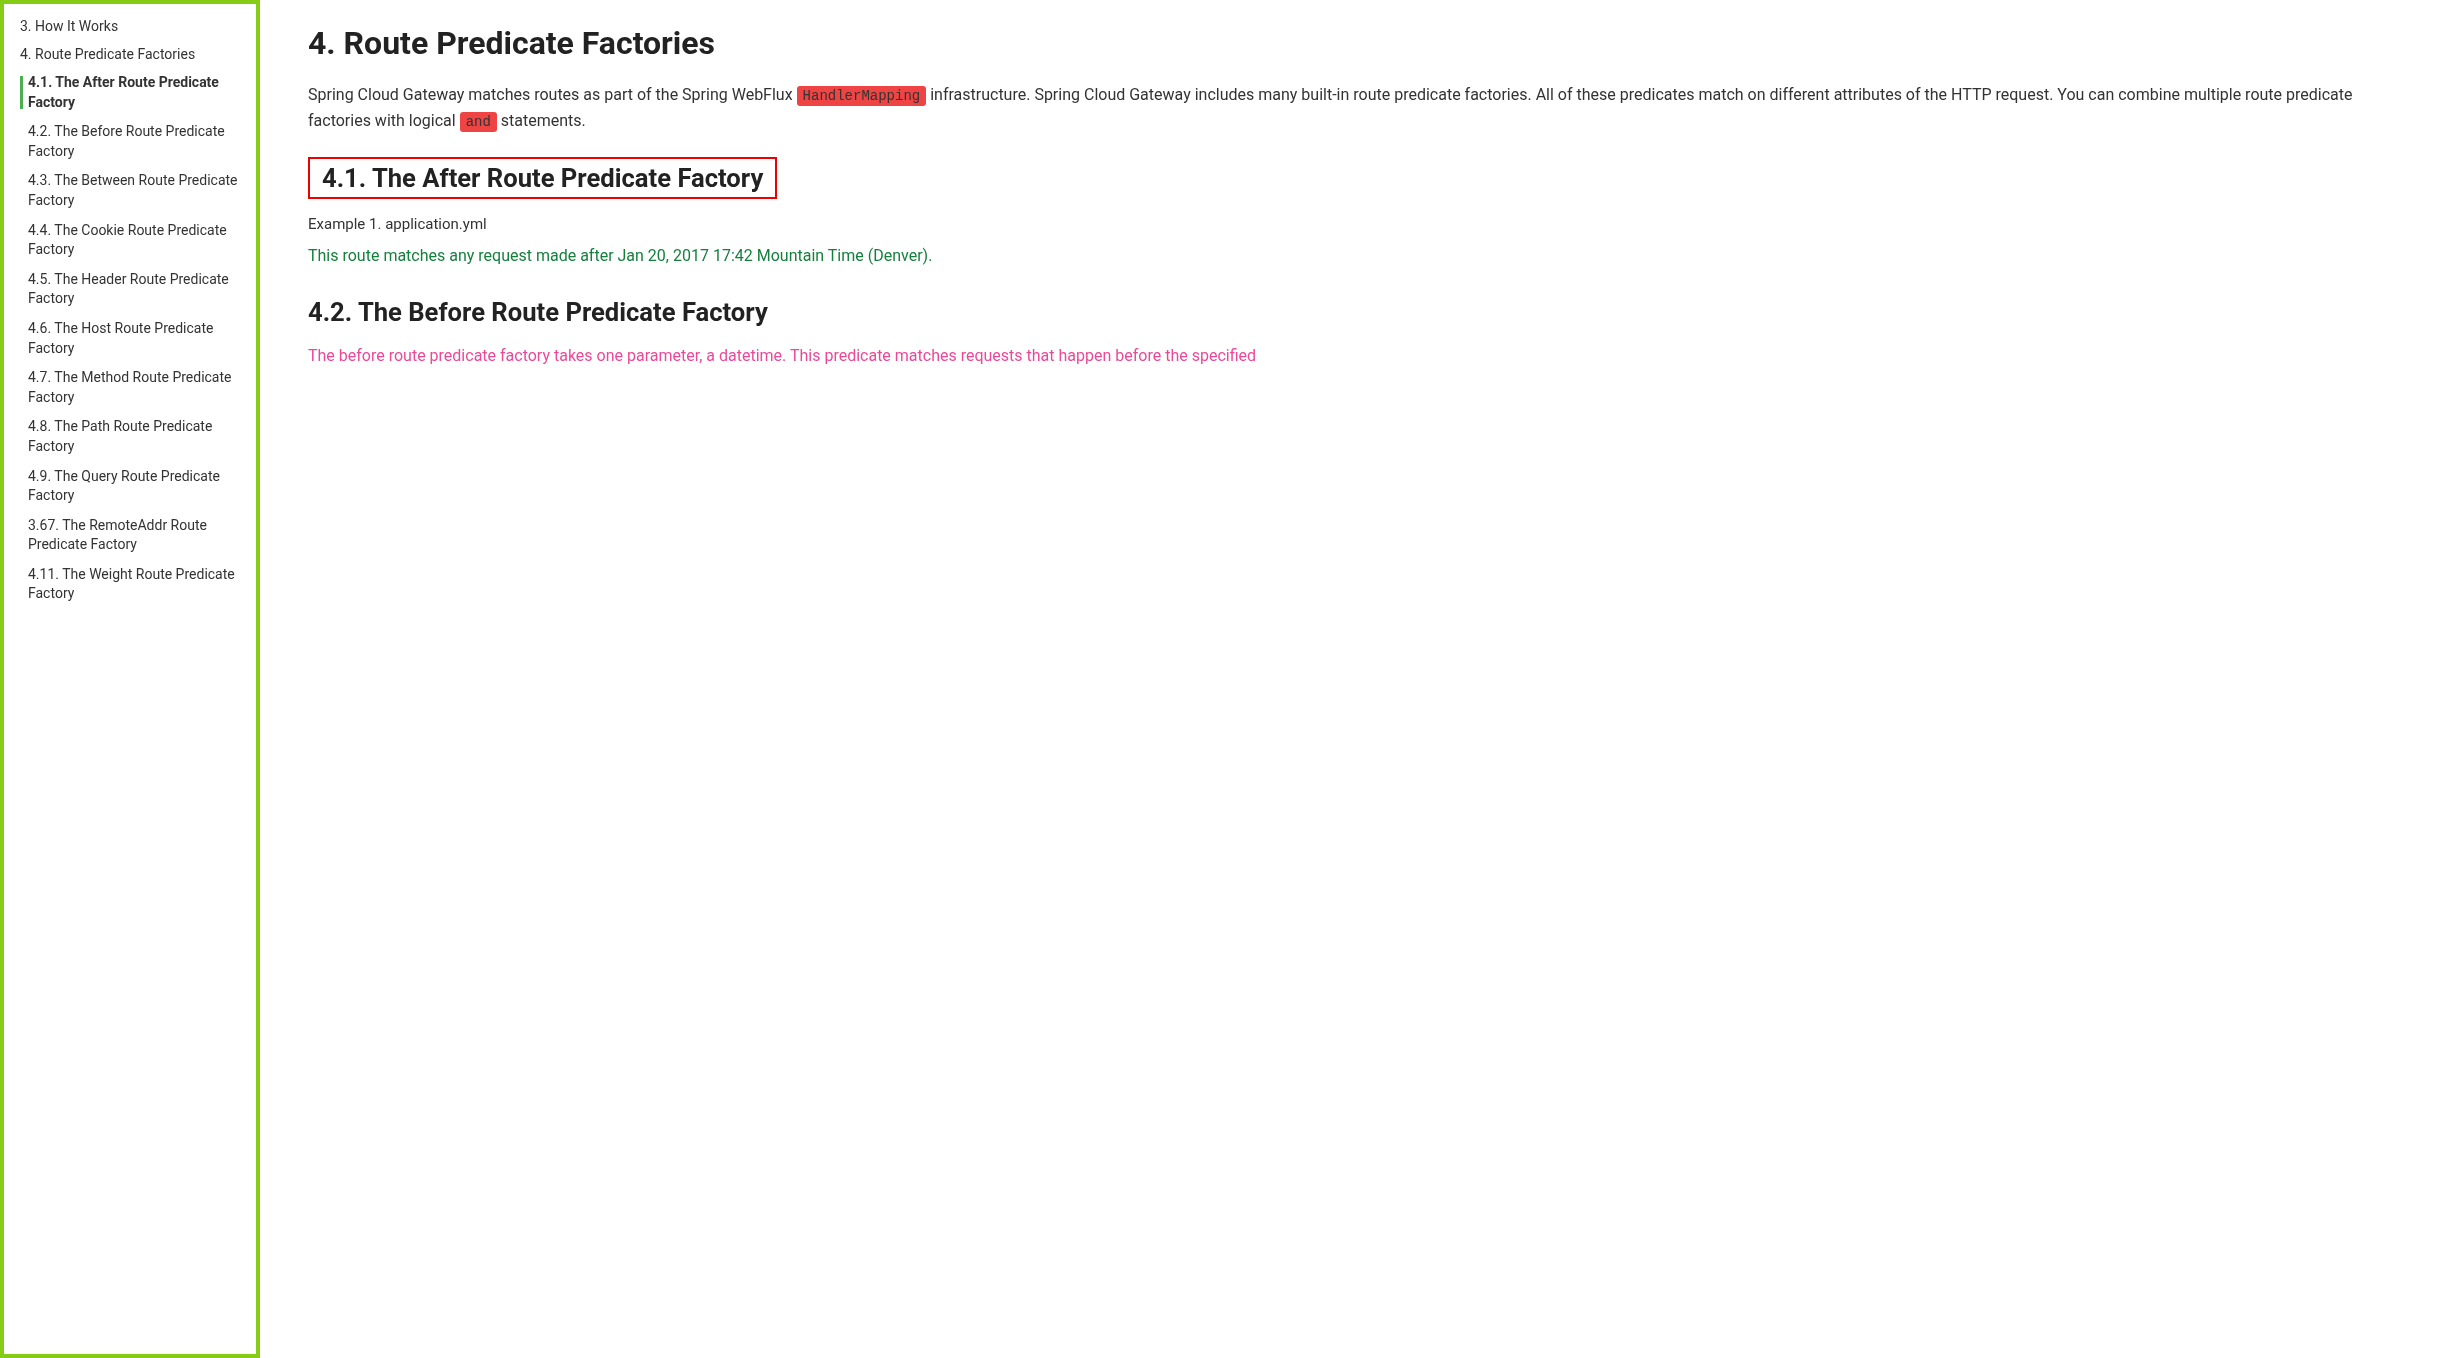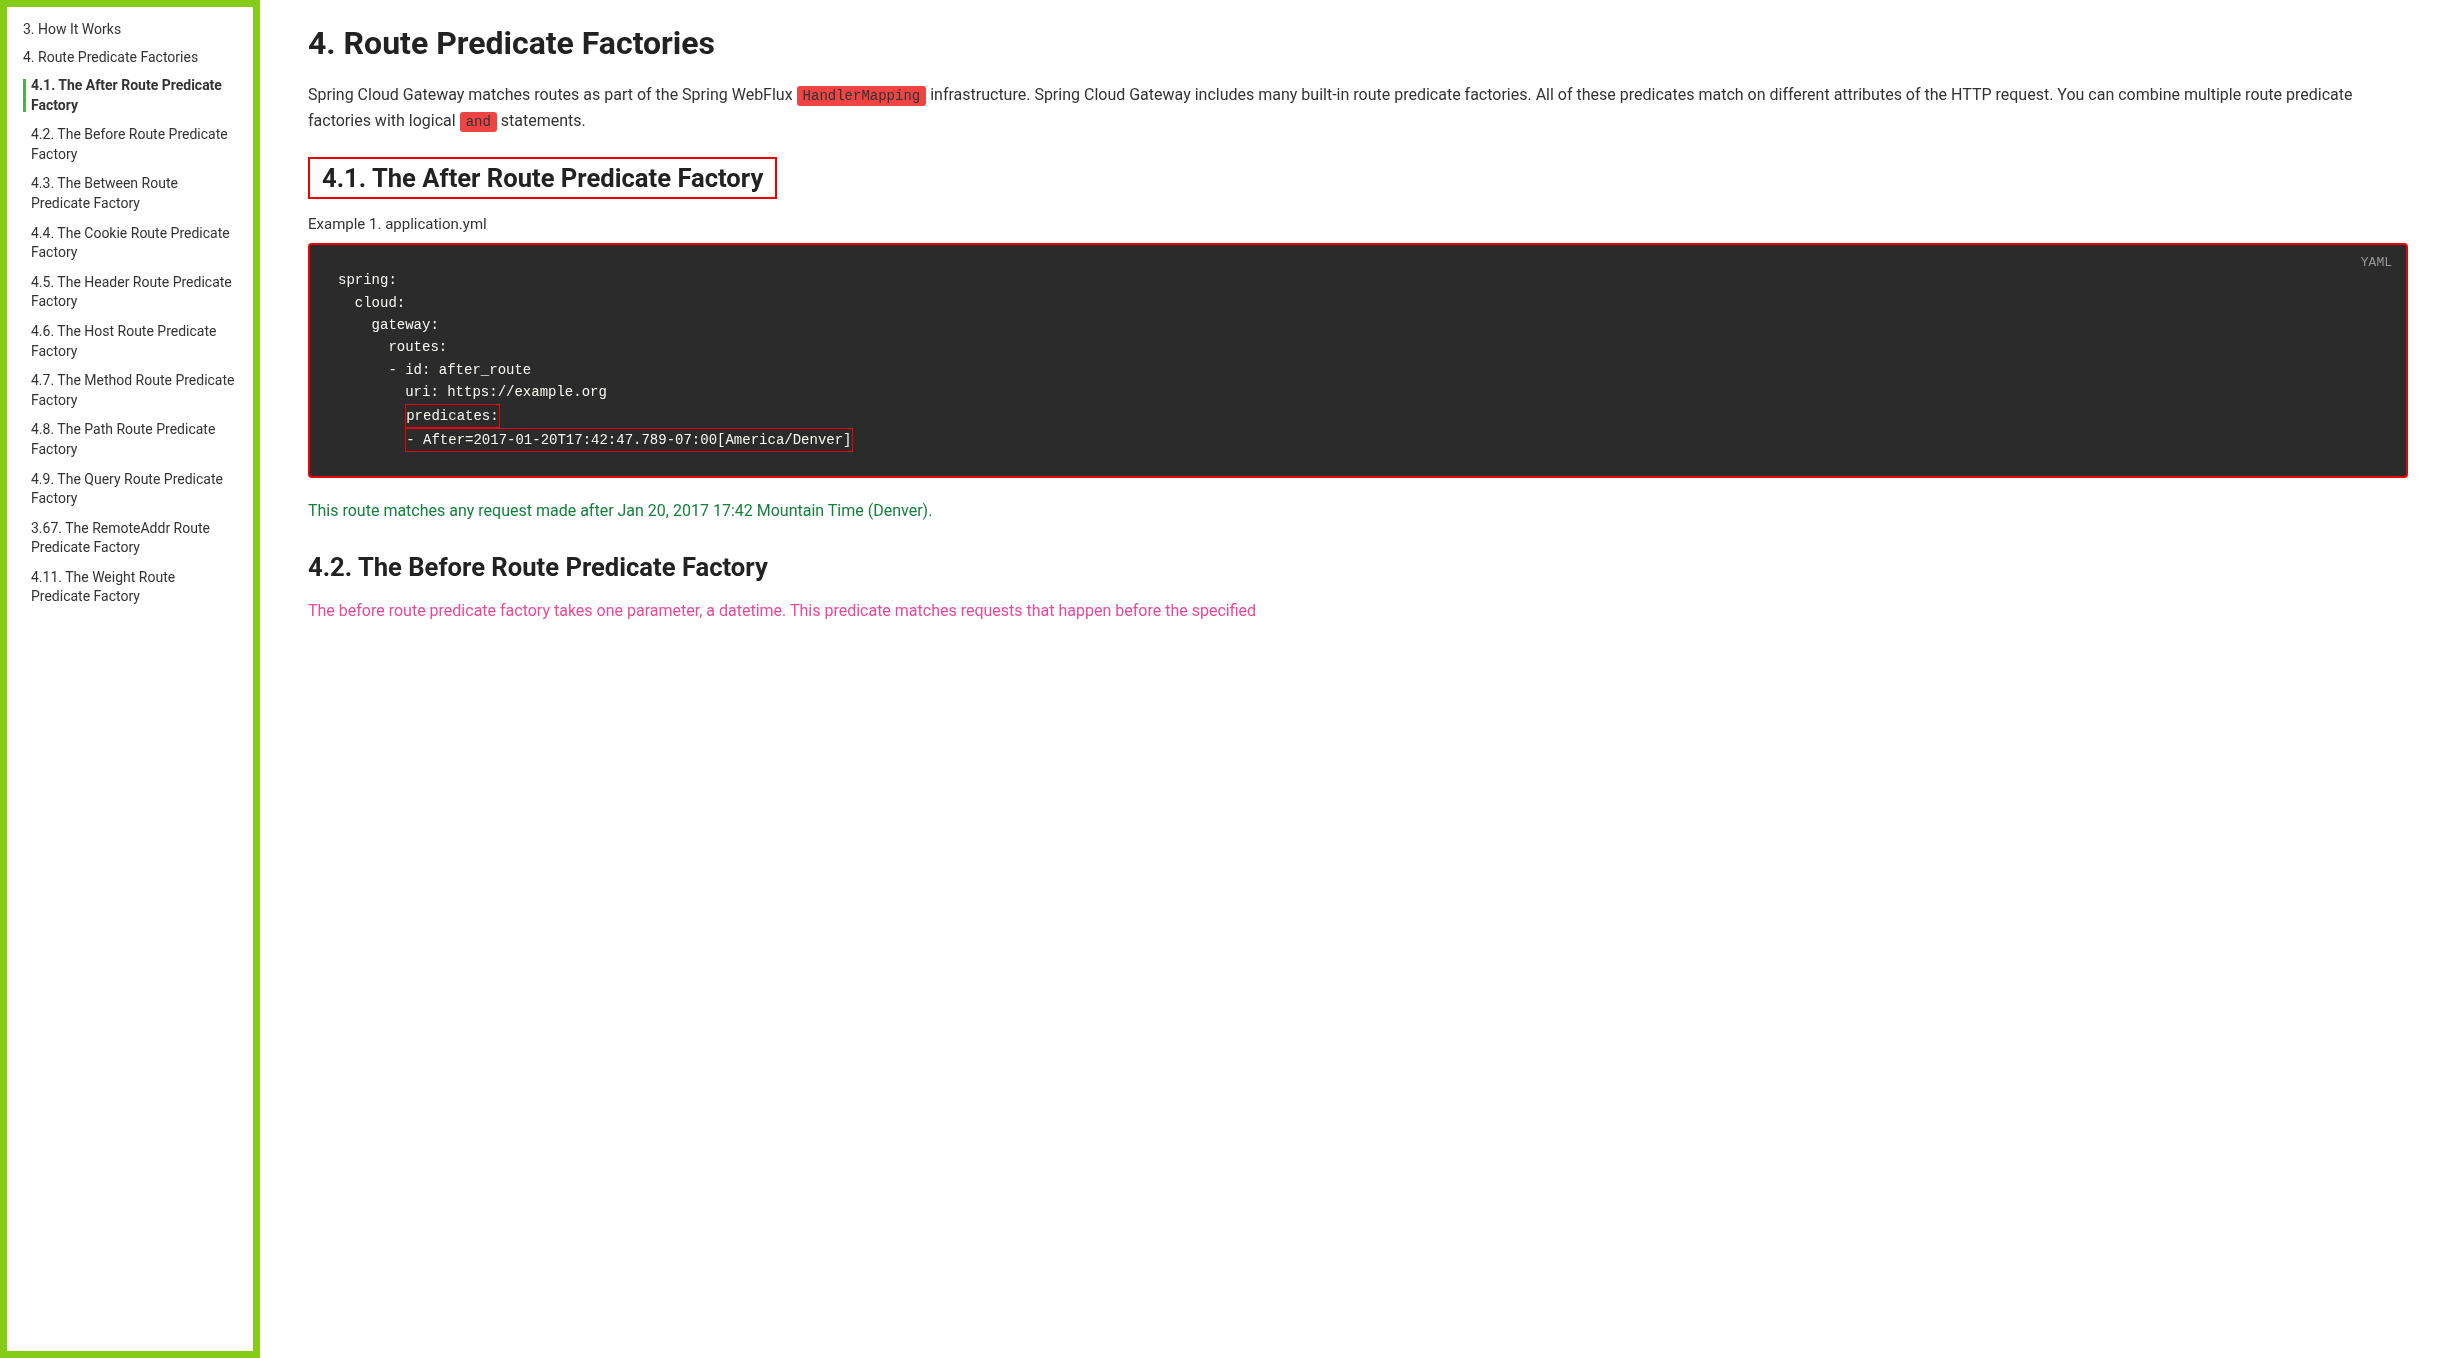--- a/index.html
+++ b/index.html
@@ -10,21 +10,21 @@
       background: #fff;
       display: flex;
       height: 100vh;
       overflow: hidden;
     }
 
     
     .sidebar {
       width: 260px;
       min-width: 260px;
-      border: 7px solid #84cc16;
+      border: 4px solid #84cc16;
       overflow-y: auto;
       padding: 8px 0;
       background: #fff;
     }
 
     .sidebar-top-item {
       padding: 6px 16px;
       font-size: 14px;
       color: #333;
       cursor: pointer;
@@ -216,31 +216,20 @@
 
   <p class="intro-paragraph">
     <span>Spring Cloud Gateway matches routes as part of the Spring WebFlux </span><code class="inline">HandlerMapping</code><span> infrastructure. Spring Cloud Gateway includes many built-in route predicate factories. All of these predicates match on different attributes of the HTTP request. You can combine multiple route predicate factories with logical </span><code class="inline">and</code><span> statements.</span>
   </p>
 
   <h2 class="section-title">4.1. The After Route Predicate Factory</h2>
 
 
   <p class="example-label">Example 1. application.yml</p>
 
-  <div class="code-block-wrapper">
-    <span class="code-block-lang">YAML</span>
-    <div class="code-block">spring:
-  cloud:
-    gateway:
-      routes:
-      - id: after_route
-        uri: https://example.org
-        <span class="code-highlight">predicates:</span>
-        <span class="code-highlight">- After=2017-01-20T17:42:47.789-07:00[America/Denver]</span></div>
-  </div>
 
   <p class="route-note">This route matches any request made after Jan 20, 2017 17:42 Mountain Time (Denver).</p>
 
   <h2 class="section-title-plain">4.2. The Before Route Predicate Factory</h2>
 
   <p class="section-description-end">The before route predicate factory takes one parameter, a datetime. This predicate matches requests that happen before the specified</p>
 
 </main>
 
 </body></html>

